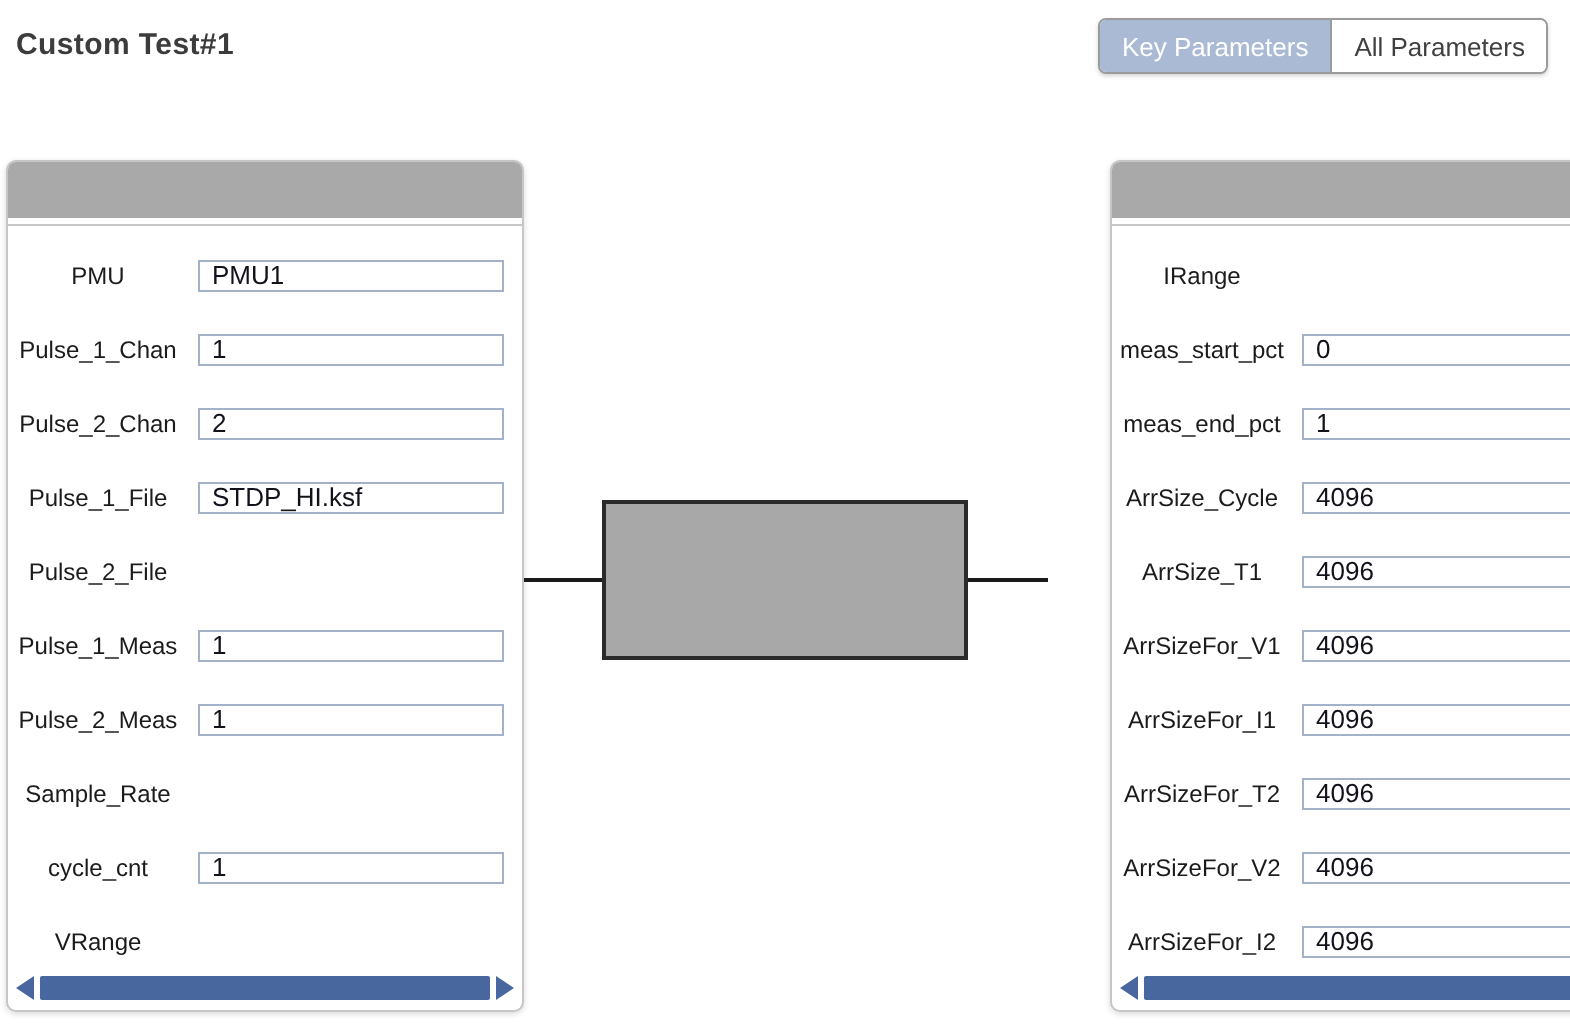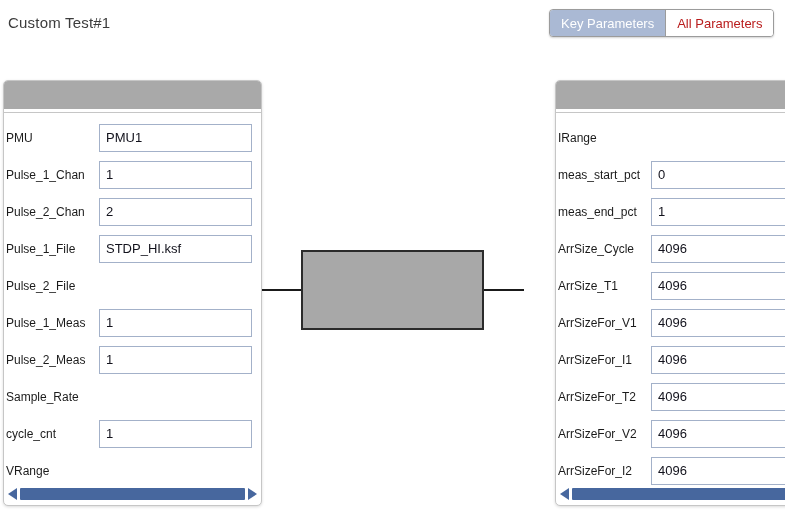--- a/index.html
+++ b/index.html
@@ -7,21 +7,21 @@
     width: 785px; height: 516px;
     background: #ffffff;
     font-family: "Liberation Sans", sans-serif;
     overflow: hidden;
     position: relative;
   }
   .page-title {
     position: absolute;
     left: 8px; top: 14px;
     font-size: 15px;
-    font-weight: normal;
+    font-weight: bold;
     color: #3c3c3c;
     letter-spacing: 0.2px;
   }
   
   .toggle-group {
     position: absolute;
     top: 9px; left: 549px;
     height: 28px;
     display: flex;
     border: 1px solid #9b9b9b;
@@ -30,21 +30,21 @@
     background: #ffffff;
     box-shadow: 0 1px 2px rgba(0,0,0,0.18);
     justify-content: space-between;
   }
   .toggle-option {
     display: flex;
     align-items: center;
     justify-content: center;
     padding: 0 11px;
     font-size: 13px;
-    color: #b91c1c;
+    color: #404040;
     background: #ffffff;
     cursor: pointer;
     white-space: nowrap;
   }
   .toggle-option.selected {
     background: #aab9d4;
     color: #ffffff;
     border-right: 1px solid #9b9b9b;
   }
   
@@ -72,29 +72,29 @@
   }
   .panel-rows { padding-top: 6px; }
   .param-row {
     height: 37px;
     display: flex;
     align-items: center;
   }
   .param-label {
     width: 86px;
     margin-left: 2px;
-    text-align: left;
+    text-align: center;
     font-size: 12px;
     color: #1b1b1b;
     white-space: nowrap;
   }
   .param-input {
     margin-left: 7px;
     width: 153px;
-    height: 28px;
+    height: 16px;
     border: 1px solid #a3b1c9;
     background: #ffffff;
     font-family: "Liberation Sans", sans-serif;
     font-size: 13px;
     color: #12121c;
     padding: 0 6px;
     outline: none;
   }
   
   .hscroll {

